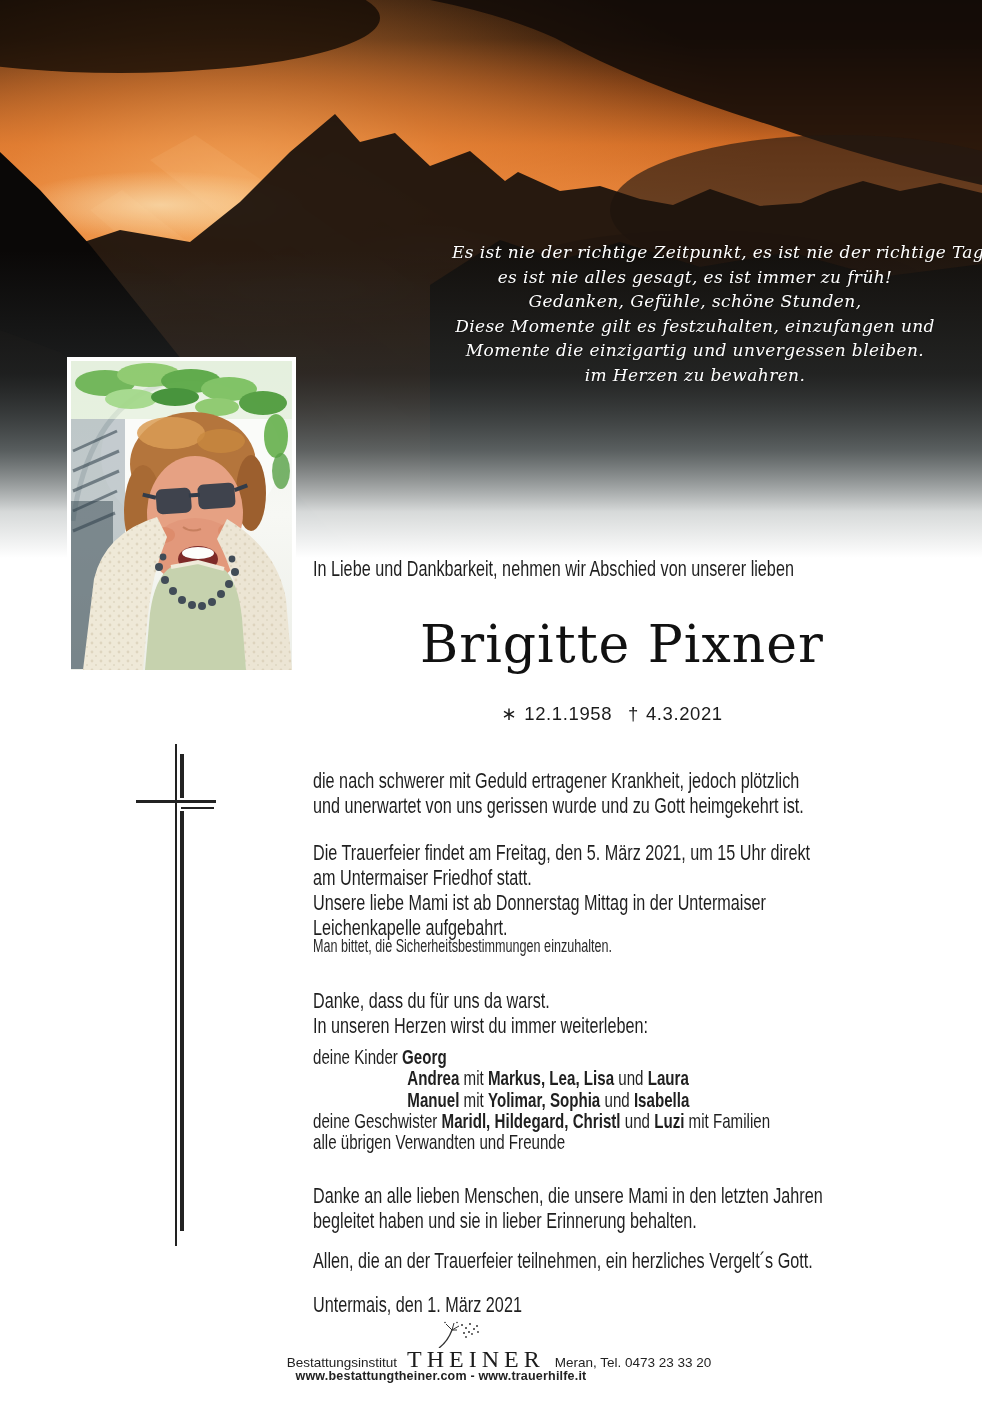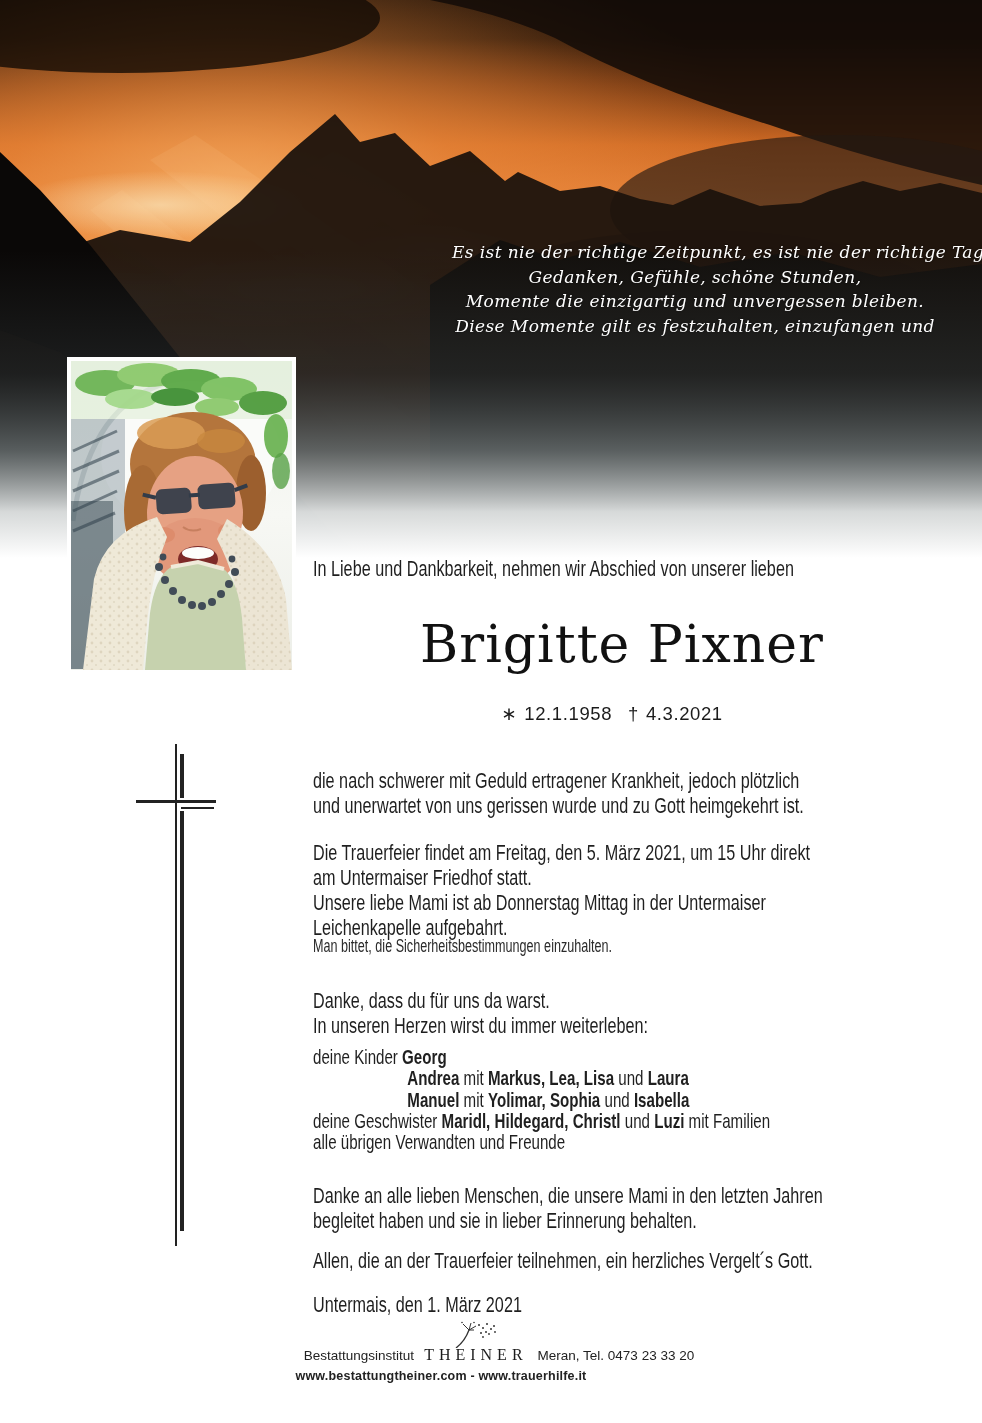--- a/index.html
+++ b/index.html
@@ -68,21 +68,21 @@
   .p-farewell{top:1248px;}
   .p-dateline{top:1292px;}
   
   .footer-line1{
     position:absolute;left:8px;top:1346px;width:982px;
     display:flex;justify-content:center;align-items:baseline;gap:10px;
   }
   .f-institute{font-size:13.5px;color:#222;}
   .f-brand-wrap{position:relative;display:inline-block;}
   .f-brand{
-    font-family:"Liberation Serif",serif;font-size:16px;letter-spacing:5px;
+    font-family:"Liberation Serif",serif;font-size:24px;letter-spacing:5px;
     color:#1c1c1c;
   }
   .f-dandelion{position:absolute;left:28px;top:-25px;}
   .f-contact{font-size:13.5px;color:#222;}
   .footer-line2{
     position:absolute;left:0;top:1369px;width:882px;text-align:center;
     font-size:12.5px;font-weight:700;color:#222;letter-spacing:.2px;
   }
 </style>
 </head>
@@ -154,23 +154,25 @@
 
       <polygon fill="#0a0807" points="0,152 40,190 90,245 150,320 210,395 270,465 330,530 365,558 0,558"></polygon>
       <polygon fill="#0d0b09" opacity=".9" points="0,330 60,352 110,398 170,456 230,516 268,558 0,558"></polygon>
 
       <rect x="0" y="250" width="982" height="308" fill="url(#fog)"></rect>
     </svg>
   </div>
 
   <div class="poem">
       <div class="ln">Es ist nie der richtige Zeitpunkt, es ist nie der richtige Tag,</div>
+      <div class="ln">es ist nie alles gesagt, es ist immer zu früh!</div>
       <div class="ln">Gedanken, Gefühle, schöne Stunden,</div>
+      <div class="ln">Diese Momente gilt es festzuhalten, einzufangen und</div>
       <div class="ln">Momente die einzigartig und unvergessen bleiben.</div>
-      <div class="ln">Diese Momente gilt es festzuhalten, einzufangen und</div>
+      <div class="ln">im Herzen zu bewahren.</div>
     </div>
 
   <div class="photo-frame">
     <svg width="221" height="309" viewBox="0 0 221 309">
       <defs>
         <linearGradient id="pbg" x1="0" y1="0" x2="0" y2="1">
           <stop offset="0" stop-color="#eef3ec"></stop>
           <stop offset=".5" stop-color="#f7f8f4"></stop>
           <stop offset="1" stop-color="#eceee8"></stop>
         </linearGradient>

